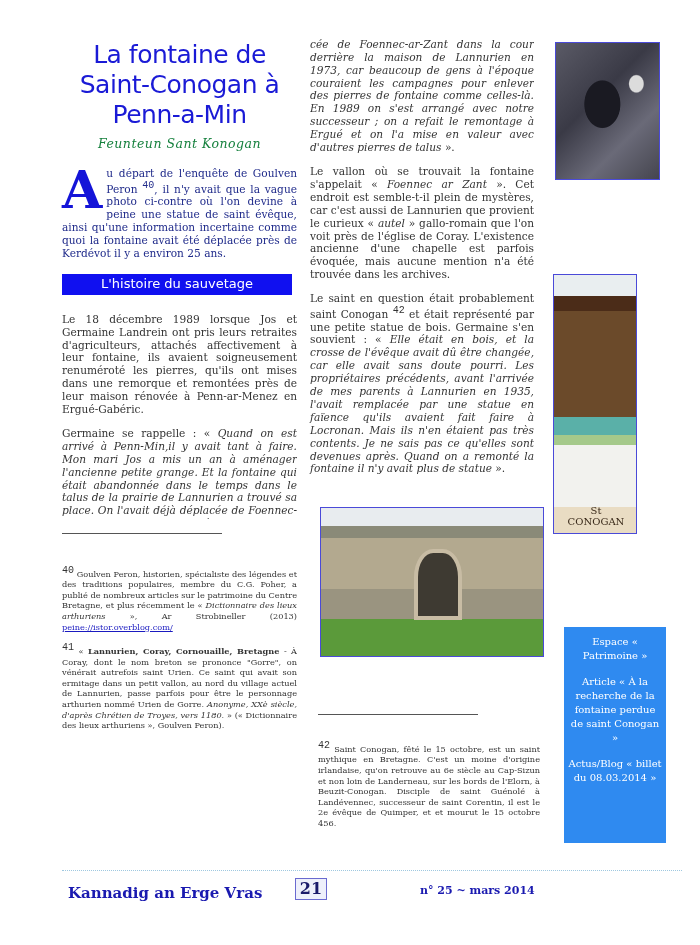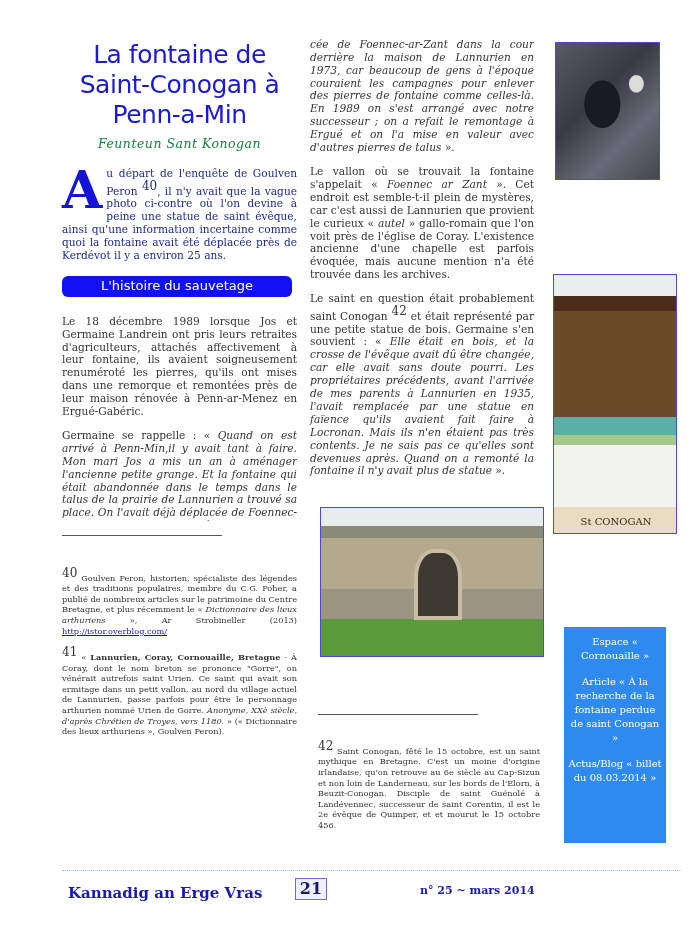--- a/index.html
+++ b/index.html
@@ -10,34 +10,34 @@
   #left { left: 62px; top: 38px; width: 235px; }
   #mid  { left: 310px; top: 38px; width: 224px; }
   .title { font-family: "DejaVu Sans", sans-serif; color: #1a1ad6; text-align: center;
            font-size: 25px; line-height: 30px; font-weight: normal; margin: 2px; letter-spacing: -0.5px; }
   .subtitle { font-family: "DejaVu Serif", serif; font-style: italic; color: #15803d;
               text-align: center; font-size: 12.5px; margin: 8px 0 16px 0; letter-spacing: 0.5px; }
   .intro { color: #1f2a8a; }
   .dropcap { float: left; font-size: 52px; line-height: 42px; color: #1414d8; margin: 2px 4px 0 0;
              font-family: "DejaVu Serif", serif; font-weight: bold; }
   .section-bar { background: #1010f0; color: #fff; text-align: center; font-family: "DejaVu Sans", sans-serif;
-                 font-size: 13px; padding: 4px 0; margin: 14px 0 18px 0; width: 230px; border-radius: 6px; }
+                 font-size: 13px; padding: 4px 0; margin: 14px 0 18px 0; width: 230px; }
   .it { font-style: italic; }
-  sup { font-size: 12px; }
+  sup { font-size: 10px; font-family: Liberation Mono, monospace; }
   .fn-rule { width: 160px; border-top: 1px solid #555; margin: 14px 0 32px 0; }
   .fn { font-size: 8.2px; line-height: 10.6px; text-align: justify; margin: 0 0 19px 0; color: #333; }
   .fn a { color: #1a1ac0; text-decoration: underline; }
   #mid-fn { position: absolute; left: 318px; top: 714px; width: 222px; }
   #mid-fn .fn-rule { width: 160px; margin: 0 0 26px 0; }
   .photo { position: absolute; border: 1.5px solid #4a4ad8; box-sizing: border-box; overflow: hidden; }
   #photo1 { left: 555px; top: 42px; width: 105px; height: 138px;
             background: radial-gradient(ellipse at 45% 45%, #1a1a22 0 22%, transparent 23%),
                         radial-gradient(ellipse at 78% 30%, #dcdcdc 0 6%, transparent 7%),
                         linear-gradient(135deg, #5a5a66, #3a3a46 40%, #6a6a78 70%, #45454f); }
-  #photo2 { left: 553px; top: 274px; width: 124px; height: 260px;
+  #photo2 { left: 553px; top: 274px; width: 84px; height: 260px;
             background: linear-gradient(180deg, #e9eef0 0 8%, #4b2c18 8% 14%, #6b4a2a 14% 55%, #5ab0a8 55% 62%, #a5c98a 62% 66%, #f2f2ee 66% 90%, #e9dcc3 90%); }
   #photo2 .label { position: absolute; bottom: 6px; left: 10px; right: 8px; font-size: 10px; color: #3a2a1a;
                    text-align: center; font-family: "DejaVu Serif", serif; }
   #photo3 { left: 320px; top: 507px; width: 224px; height: 150px;
             background: linear-gradient(180deg, #e8ecef 0 12%, #8a8a78 12% 20%, #b3a98f 20% 55%, #9a9480 55% 75%, #5b9a3a 75%); }
   #photo3 .arch { position: absolute; left: 42%; top: 28%; width: 18%; height: 42%; background: #3e3a32;
                   border-radius: 40% 40% 0 0; border: 4px solid #c8bca4; }
   .sidebox { position: absolute; left: 564px; top: 627px; width: 102px; height: 216px; background: #2f8af0;
              color: #fff; font-size: 10px; line-height: 14px; text-align: center; padding: 8px 4px;
              box-sizing: border-box; }
@@ -65,21 +65,21 @@
 
   <p>Le 18 décembre 1989 lorsque Jos et Germaine Landrein ont pris leurs retraites d'agriculteurs, attachés affectivement à leur fontaine, ils avaient soigneusement renuméroté les pierres, qu'ils ont mises dans une remorque et remontées près de leur maison rénovée à Penn-ar-Menez en Ergué-Gabéric.</p>
 
   <p style="height:92px;overflow:hidden;margin-bottom:0;">
     <span>Germaine se rappelle : « </span><span class="it">Quand on est arrivé à Penn-Min,il y avait tant à faire. Mon mari Jos a mis un an à aménager l'ancienne petite grange. Et la fontaine qui était abandonnée dans le temps dans le talus de la prairie de Lannurien a trouvé sa place. On l'avait déjà déplacée de Foennec-ar-Zant dans la cour derrière la maison de Lannurien en 1973, car beaucoup de gens à l'époque couraient les campagnes pour enlever des pierres de fontaine comme celles-là. En 1989 on s'est arrangé avec notre successeur ; on a refait le remontage à Ergué et on l'a mise en valeur avec d'autres pierres de talus</span>
   </p>
 
   <div class="fn-rule"></div>
 
   <p class="fn">
-    <sup>40</sup><span> Goulven Peron, historien, spécialiste des légendes et des traditions populaires, membre du C.G. Poher, a publié de nombreux articles sur le patrimoine du Centre Bretagne, et plus récemment le « </span><span class="it">Dictionnaire des lieux arthuriens</span><span> », Ar Strobineller (2013) </span><a>http://istor.overblog.com/</a>
+    <sup>40</sup><span> Goulven Peron, historien, spécialiste des légendes et des traditions populaires, membre du C.G. Poher, a publié de nombreux articles sur le patrimoine du Centre Bretagne, et plus récemment le « </span><span class="it">Dictionnaire des lieux arthuriens</span><span> », Ar Strobineller (2013) </span><a>peine://istor.overblog.com/</a>
   </p>
   <p class="fn">
     <sup>41</sup><span> « </span><b>Lannurien, Coray, Cornouaille, Bretagne</b><span> - À Coray, dont le nom breton se prononce "Gorre", on vénérait autrefois saint Urien. Ce saint qui avait son ermitage dans un petit vallon, au nord du village actuel de Lannurien, passe parfois pour être le personnage arthurien nommé Urien de Gorre. </span><span class="it">Anonyme, XXè siècle, d'après Chrétien de Troyes, vers 1180.</span><span> » (« Dictionnaire des lieux arthuriens », Goulven Peron).</span>
   </p>
 </div>
 
 <div id="mid" class="col">
   <p class="it" style="height:116px;overflow:hidden;display:flex;flex-direction:column;justify-content:flex-end;">
     <span>cée de Foennec-ar-Zant dans la cour derrière la maison de Lannurien en 1973, car beaucoup de gens à l'époque couraient les campagnes pour enlever des pierres de fontaine comme celles-là. En 1989 on s'est arrangé avec notre successeur ; on a refait le remontage à Ergué et on l'a mise en valeur avec d'autres pierres de talus<span style="font-style:normal"> ».</span></span>
   </p>
@@ -102,21 +102,21 @@
 </div>
 
 <div id="mid-fn">
   <div class="fn-rule"></div>
   <p class="fn">
     <sup>42</sup><span> Saint Conogan, fêté le 15 octobre, est un saint mythique en Bretagne. C'est un moine d'origine irlandaise, qu'on retrouve au 6e siècle au Cap-Sizun et non loin de Landerneau, sur les bords de l'Elorn, à Beuzit-Conogan. Disciple de saint Guénolé à Landévennec, successeur de saint Corentin, il est le 2e évêque de Quimper, et et mourut le 15 octobre 456.</span>
   </p>
 </div>
 
 <div class="sidebox">
-  <p>Espace « Cornouaille »</p>
+  <p>Espace « Patrimoine »</p>
   <p>Article « À la recherche de la fontaine perdue de saint Conogan »</p>
   <p>Actus/Blog « billet du 08.03.2014 »</p>
 </div>
 
 <div class="dotted"></div>
 <div class="footer-left">Kannadig an Erge Vras</div>
 <div class="page-num">21</div>
 <div class="footer-right">n° 25 ~ mars 2014</div>
 
 </body></html>

